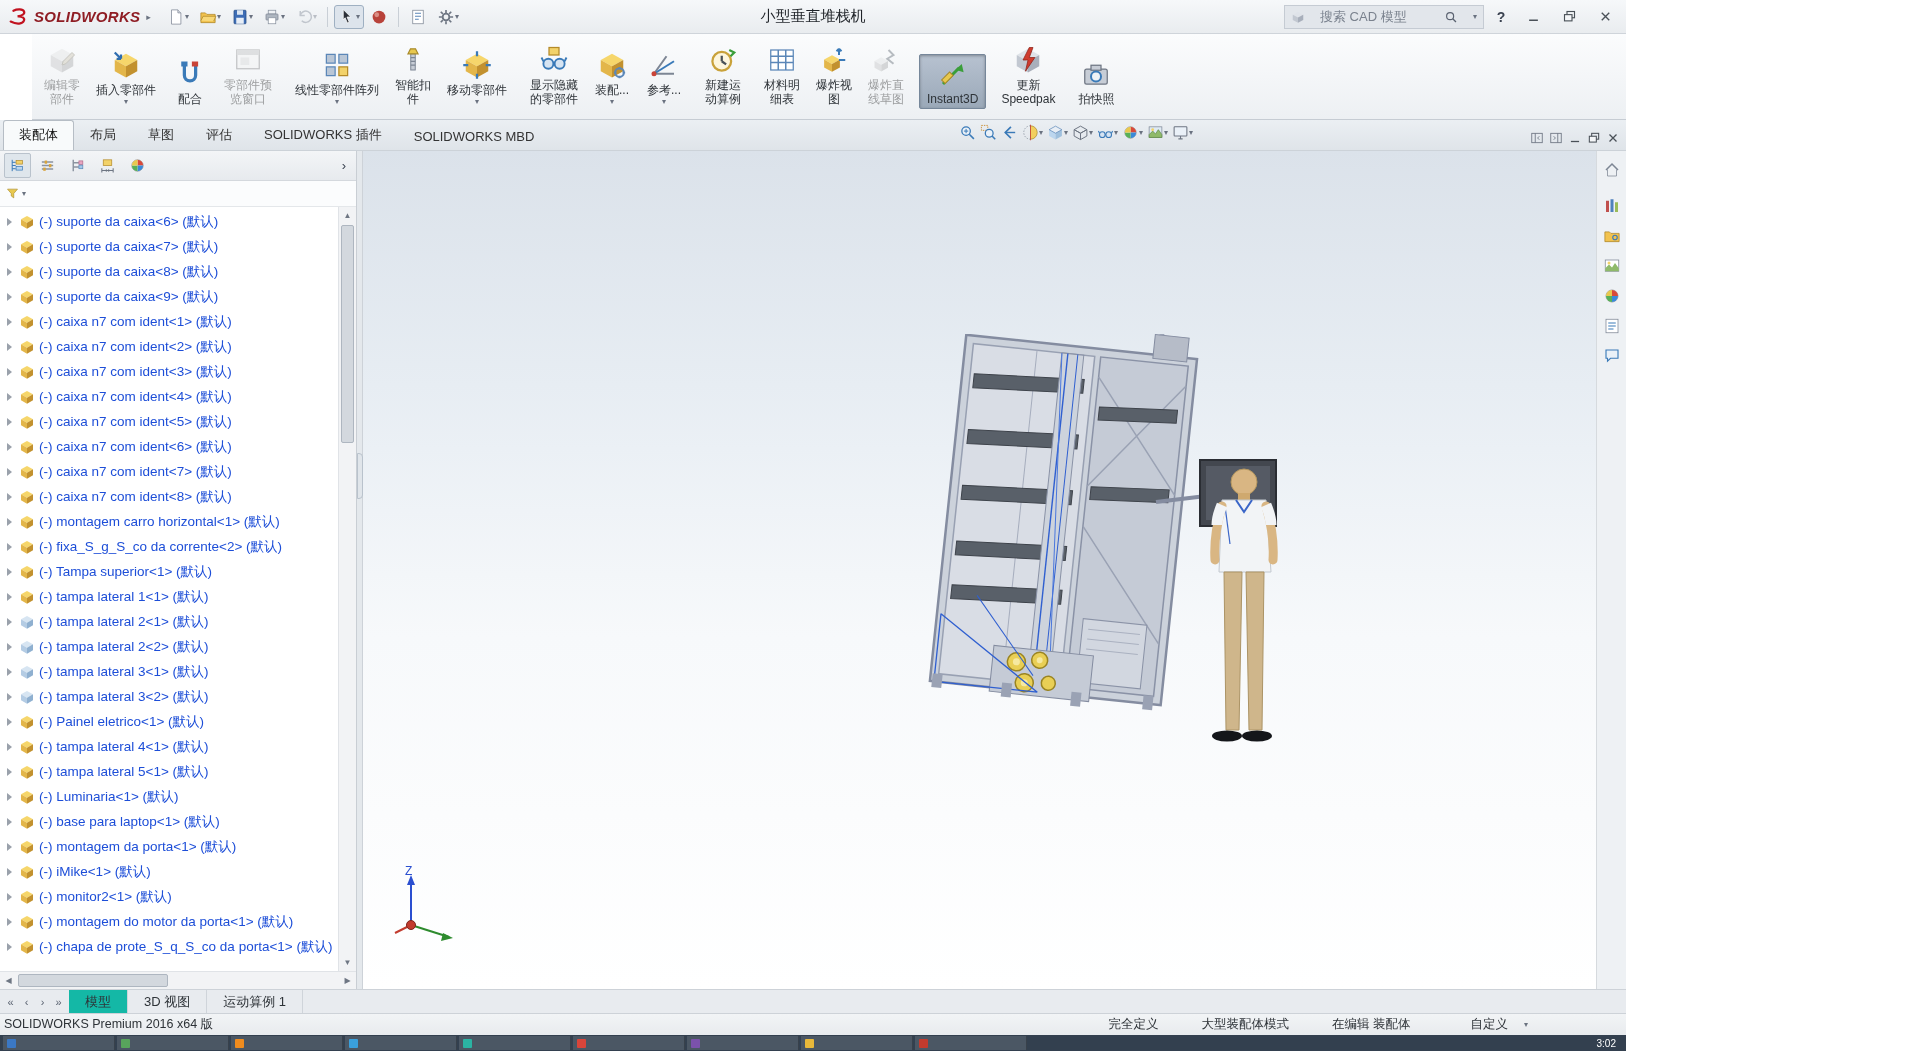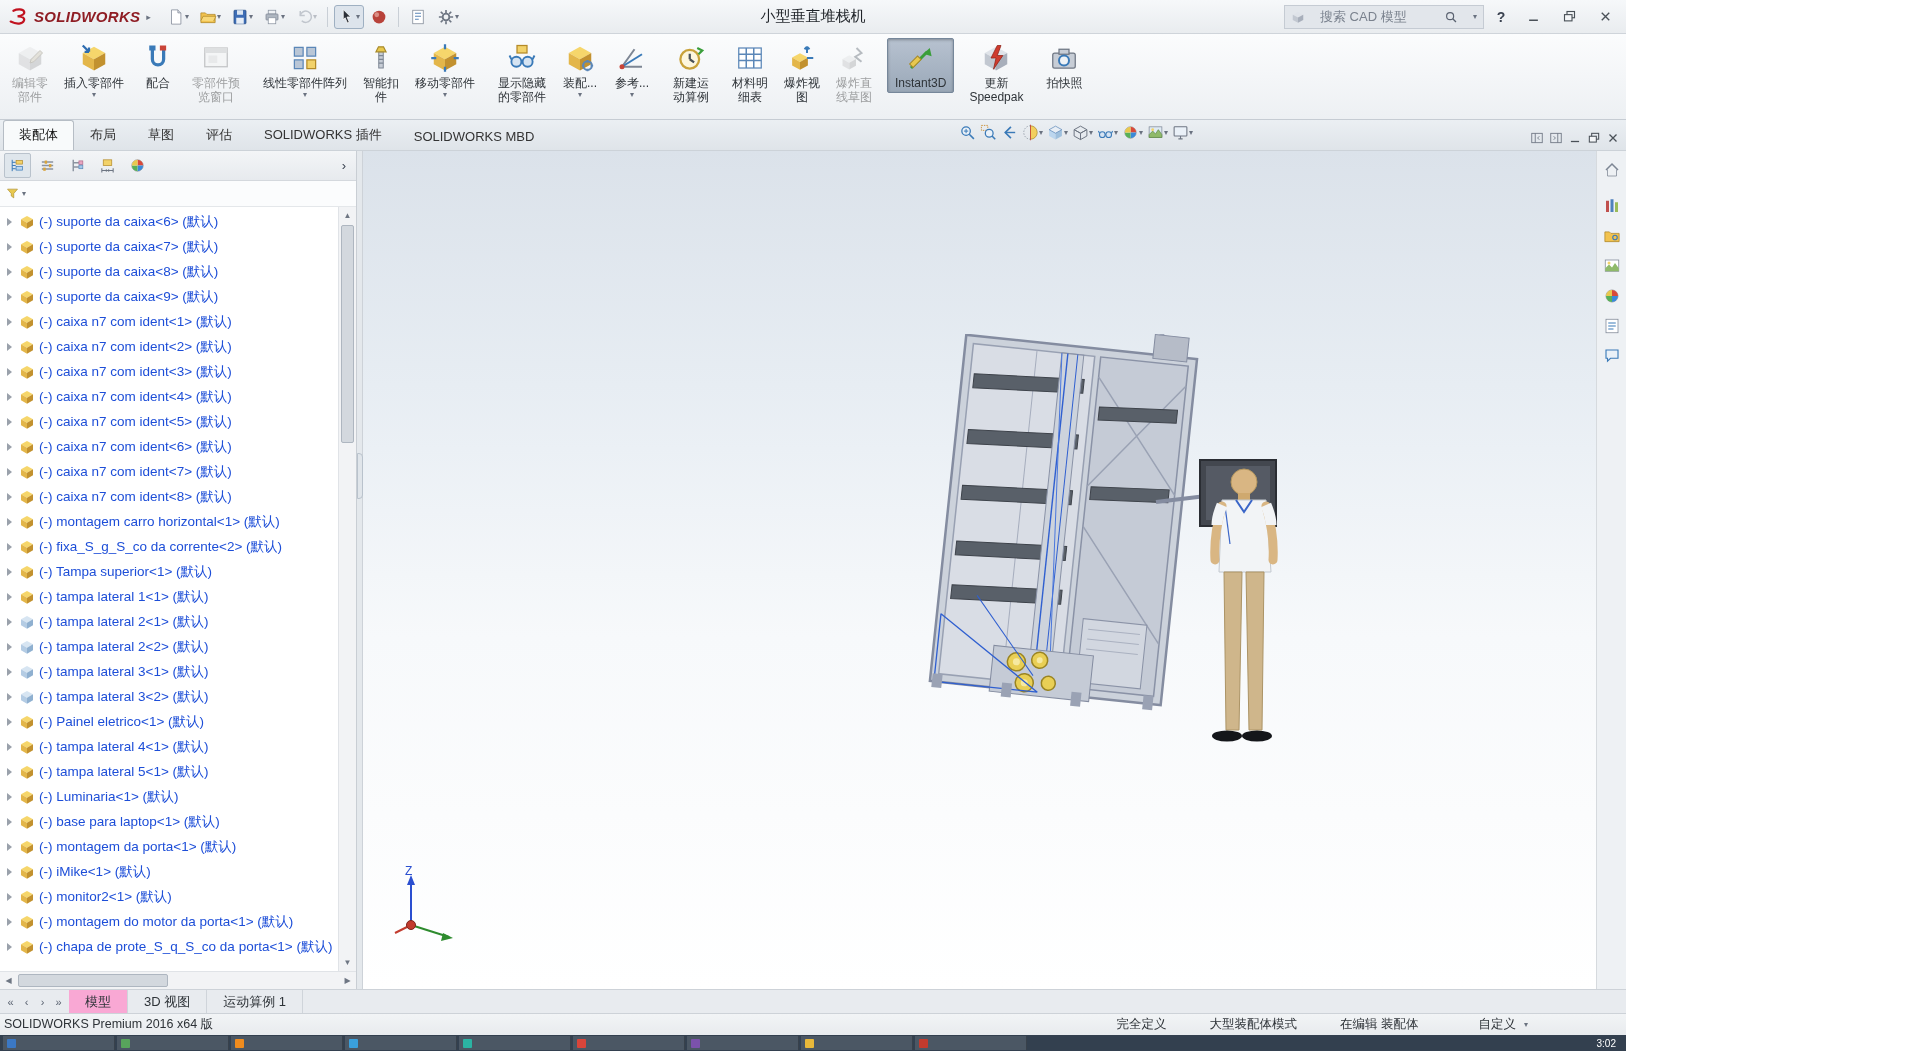--- a/index.html
+++ b/index.html
@@ -26,21 +26,21 @@
   .searchbox { width:200px; height:24px; background:#e2e6eb; border:1px solid #c5cbd3; display:flex; align-items:center;
                padding:0 6px; gap:15px; color:#7a828e; font-size:13px; }
   .searchbox .ic { width:14px; height:14px; flex:0 0 auto; }
   .searchbox .ph { flex:1; overflow:hidden; white-space:nowrap; }
   .helpbtn { width:22px; text-align:center; color:#3a4250; font-weight:bold; font-size:14px; }
   .wbtn { width:30px; height:24px; display:flex; align-items:center; justify-content:center; }
   .wbtn svg { width:15px; height:15px; }
 
   
   .ribbon { flex:0 0 86px; background:linear-gradient(#fbfcfd,#edf0f3); border-bottom:1px solid #c6ccd3;
-            display:flex; align-items:flex-start; padding:4px 4px 2px; }
+            display:flex; align-items:flex-end; padding:4px 4px 10px;margin-left:32px; }
   .rbtn { display:flex; flex-direction:column; align-items:center; justify-content:flex-start;
           padding:4px 7px 2px; min-width:52px; border:1px solid transparent; border-radius:2px; }
   .rbtn .ic { width:30px; height:30px; flex:0 0 30px; }
   .rlabel { font-size:12px; line-height:14px; color:#2e3338; text-align:center; white-space:pre-line; margin-top:3px; }
   .rbtn .dd { margin-top:1px; }
   .rbtn.disabled { opacity:.45; filter:grayscale(85%); }
   .rbtn.active { background:linear-gradient(#b7c2d0,#9aa8b8); border:1px solid #76879a; box-shadow:inset 0 1px 3px rgba(0,0,0,.3); }
   .rsep { width:1px; background:#d3d8de; margin:3px 3px; }
 
   
@@ -92,27 +92,27 @@
   .taskpane { position:absolute; right:0; top:0; bottom:0; width:30px; background:#eef1f4; border-left:1px solid #d6dade;
               display:flex; flex-direction:column; align-items:center; padding-top:10px; gap:12px; }
   .tpbtn .ic { width:18px; height:18px; display:block; }
   .tpbtn:first-child { margin-bottom:6px; }
 
   
   .bottombar { flex:0 0 24px; background:#e8ebef; border-top:1px solid #cdd2d8; display:flex; align-items:stretch; }
   .bnav { display:flex; align-items:center; padding:0 3px; gap:1px; }
   .bnav span { width:15px; text-align:center; font-size:11px; color:#5a6270; }
   .btab { display:flex; align-items:center; padding:0 16px; font-size:13px; color:#2e3338; border-right:1px solid #cfd4da; }
-  .btab.active { background:#f9a8d4; }
+  .btab.active { background:#14b8a6; }
 
   
   .statusbar { flex:0 0 22px; background:linear-gradient(#f2f4f6,#e8ebee); border-top:1px solid #cdd2d8;
                display:flex; align-items:center; font-size:12.5px; color:#2e3338; padding:0 6px 0 4px; }
   .status-right { margin-left:auto; display:flex; align-items:center; gap:43px; padding-right:0; }
-  .status-custom { display:flex; align-items:center; gap:8px; margin-left:60px; margin-right:92px; }
+  .status-custom { display:flex; align-items:center; gap:16px; margin-left:60px; margin-right:92px; }
 
   
   .taskbar { flex:0 0 16px; background:#33404f; display:flex; align-items:center; gap:2px; padding-left:3px; }
   .titem { width:112px; height:14px; background:rgba(255,255,255,.12); border-right:1px solid rgba(0,0,0,.25);
            display:flex; align-items:center; padding-left:4px; gap:4px; }
   .titem .sq { width:9px; height:9px; border-radius:1px; flex:0 0 9px; }
   .ttime { margin-left:auto; margin-right:10px; font-size:10px; color:#fff; }
 </style>
 </head>
 <body>

